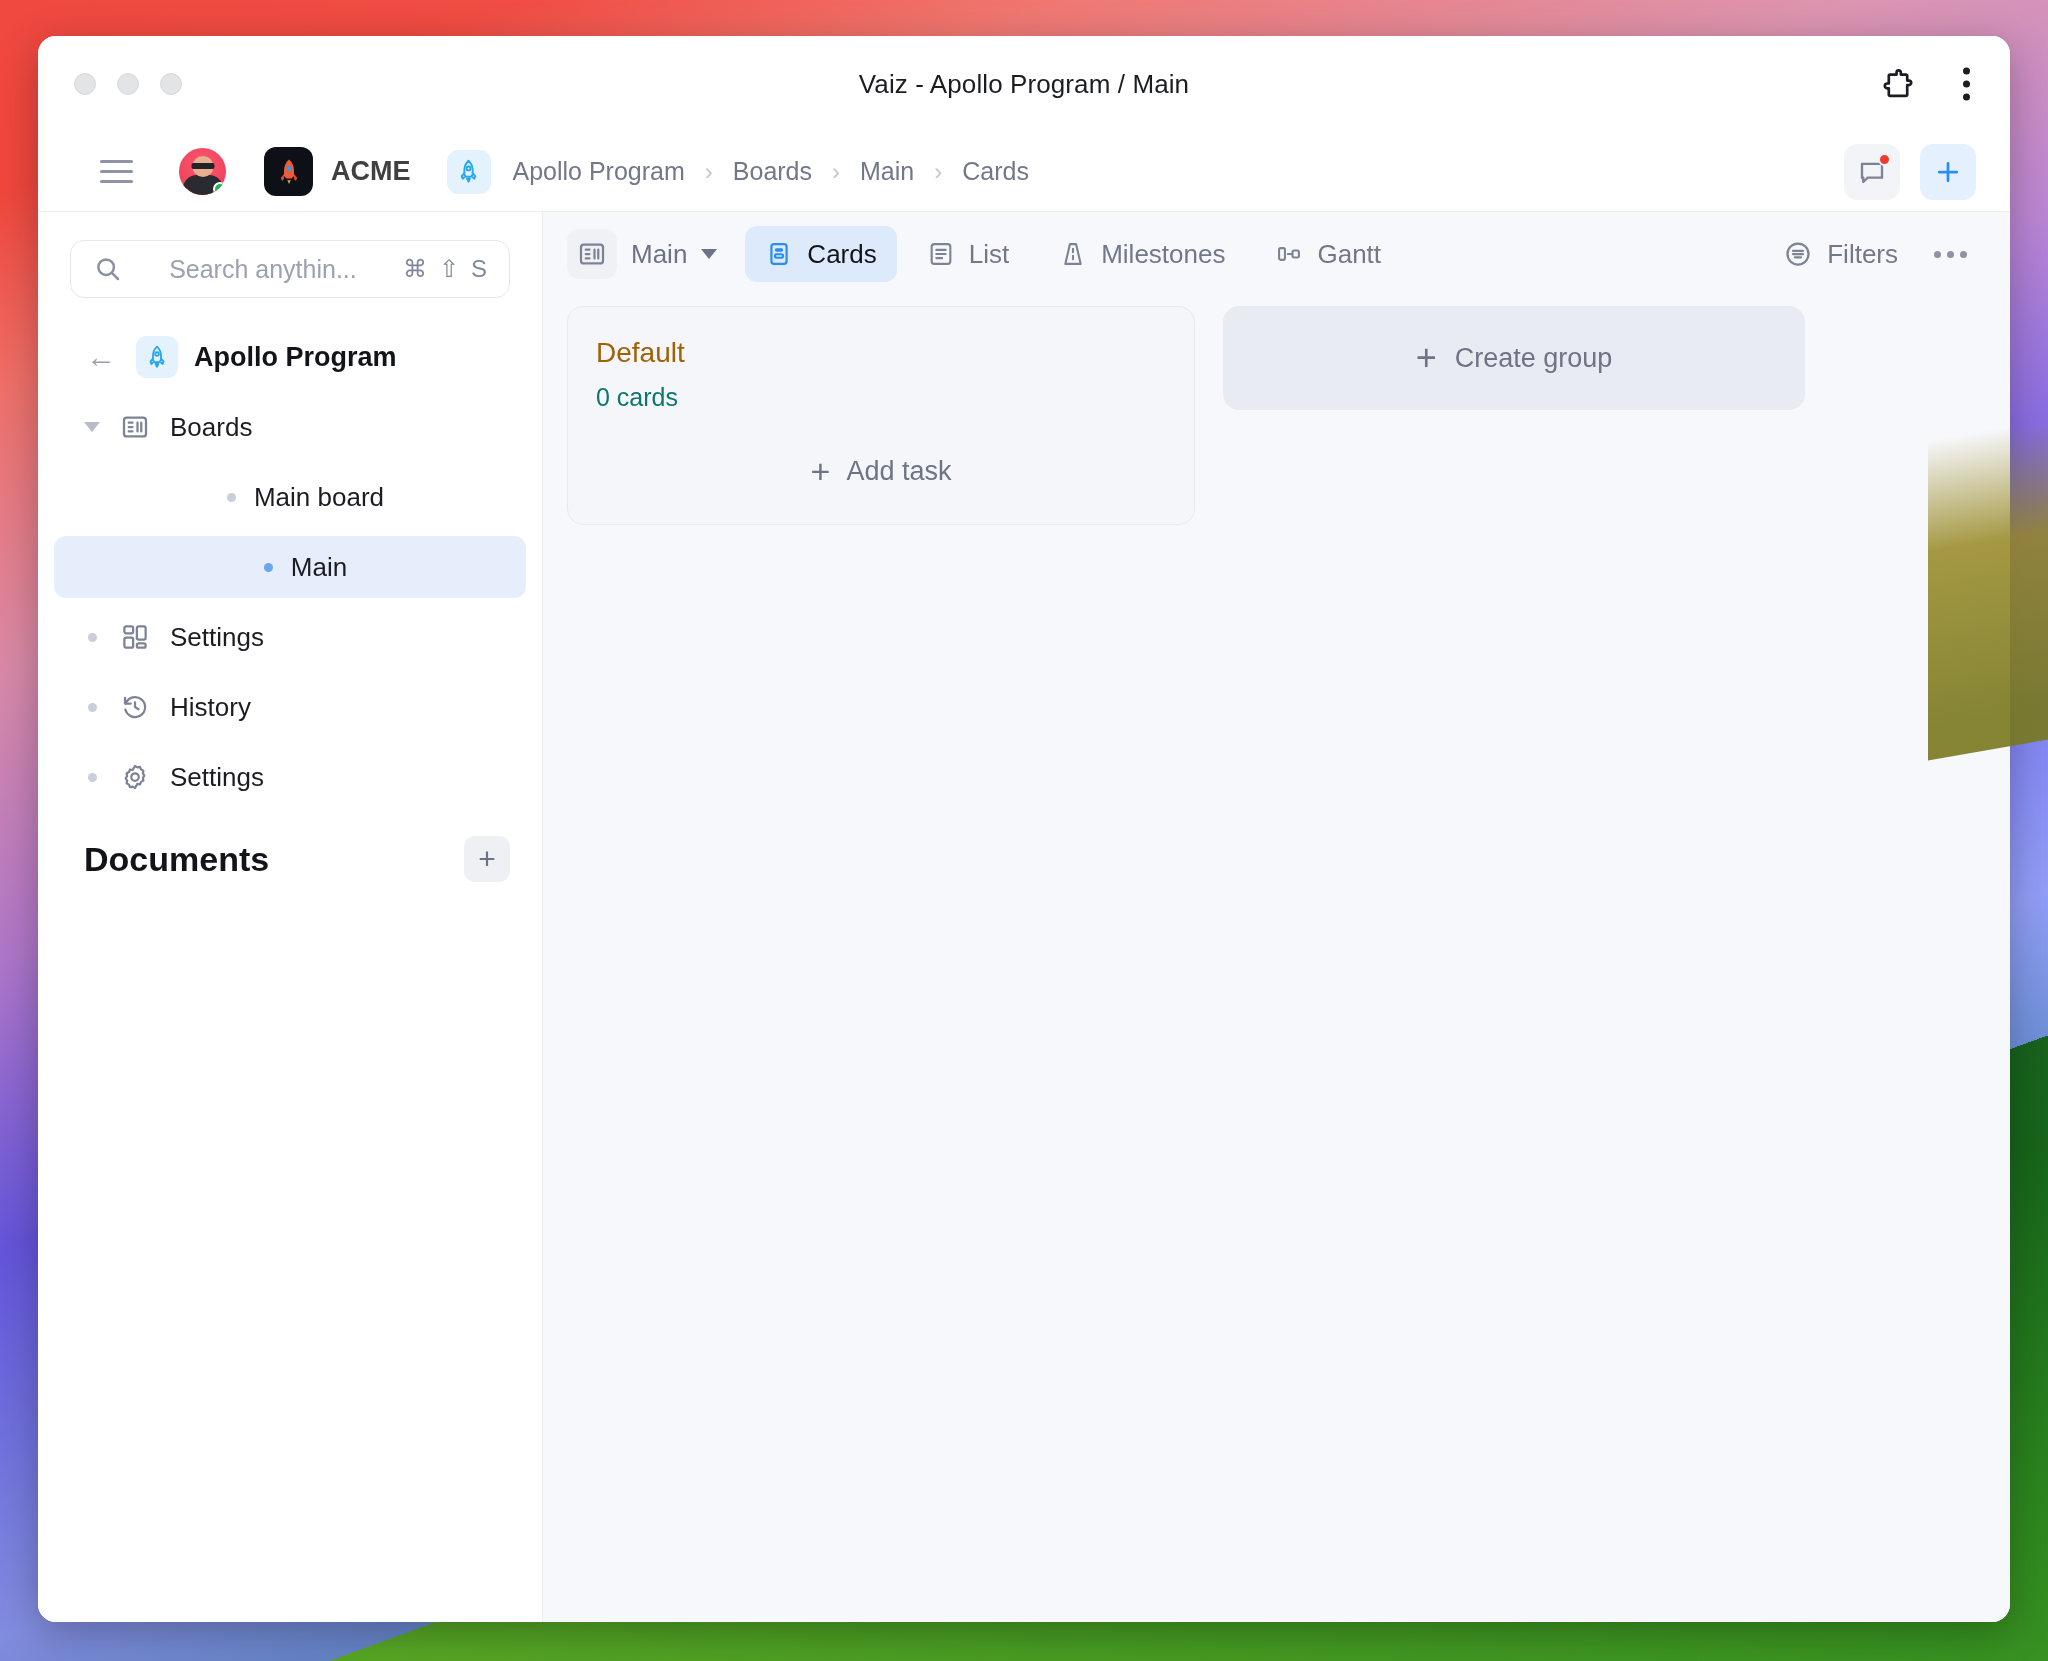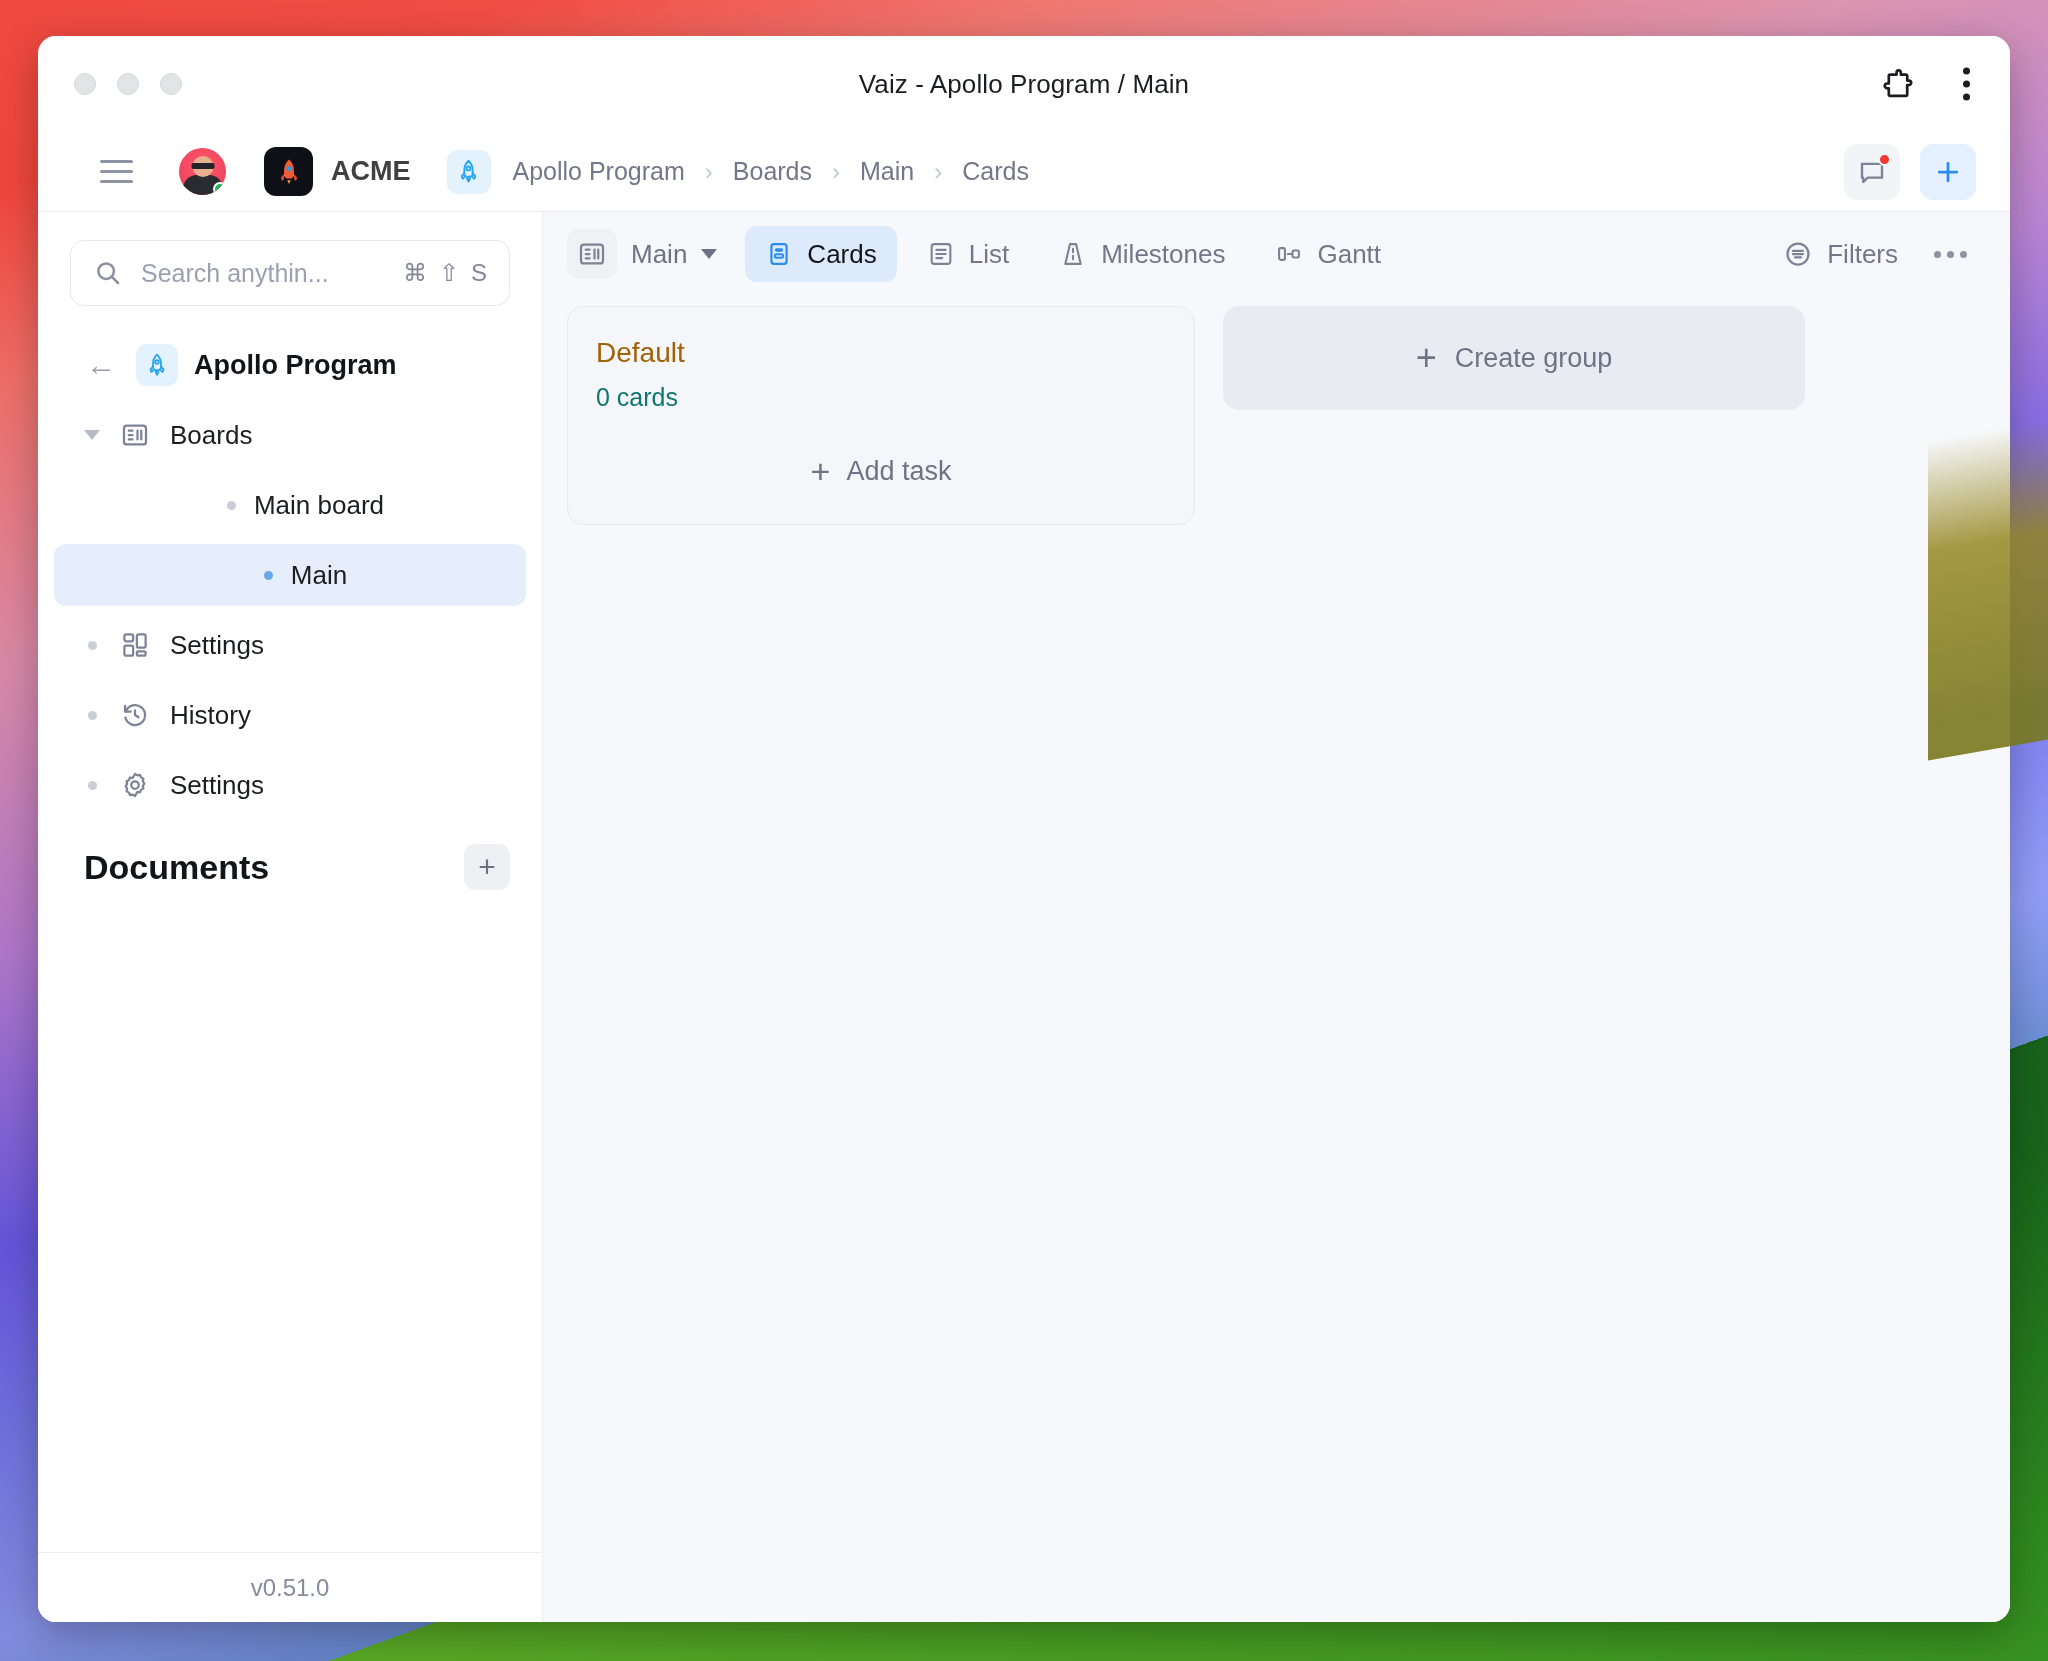--- a/index.html
+++ b/index.html
@@ -192,27 +192,28 @@
 
   
   .sidebar {
     width: 505px; flex: 0 0 505px;
     background: #ffffff;
     border-right: 1px solid #eceef1;
     display: flex; flex-direction: column;
   }
   .search-wrap { padding: 28px 32px 16px 32px; }
   .search-box {
-    height: 66px;
+    height: 58px;
     border: 1px solid #e4e7ec;
     border-radius: 14px;
     display: flex; align-items: center;
     padding: 0 22px; gap: 18px;
     cursor: text;
     background: #fff;
+    text-align: center;
   }
   .search-ph { font-size: 25px; color: #9ba1b0; flex: 1 1 auto; white-space: nowrap; overflow: hidden; }
   .search-keys { display: flex; align-items: center; gap: 12px; font-size: 24px; color: #82889a; }
 
   .sb-project {
     display: flex; align-items: center;
     padding: 10px 32px; margin: 12px 16px 4px 16px;
     gap: 16px; cursor: pointer; border-radius: 12px;
   }
   .sb-back { font-size: 30px; color: #9aa0af; line-height: 1; margin-right: 4px; }
@@ -525,23 +526,20 @@
           <span class="sb-label">Settings</span>
         </div>
 
         <div class="sb-section">
           <span class="sb-section-title">Documents</span>
           <span class="sb-add">+</span>
         </div>
 
         <div class="sidebar-spacer"></div>
 
-        <div class="sidebar-footer">
-          <span class="version">v0.51.0</span>
-        </div>
       </div>
 
       <div class="main">
 
         <div class="toolbar">
           <span class="tb-board-icon">
             <svg width="30" height="30" viewBox="0 0 24 24" fill="none" stroke="#7d8396" stroke-width="1.8">
               <rect x="3.2" y="4.5" width="17.6" height="15" rx="2.2"></rect>
               <path d="M7 8.5h3M7 12h3M7 15.5h3" stroke-linecap="round"></path>
               <path d="M14 8.5v7" stroke-linecap="round"></path>

